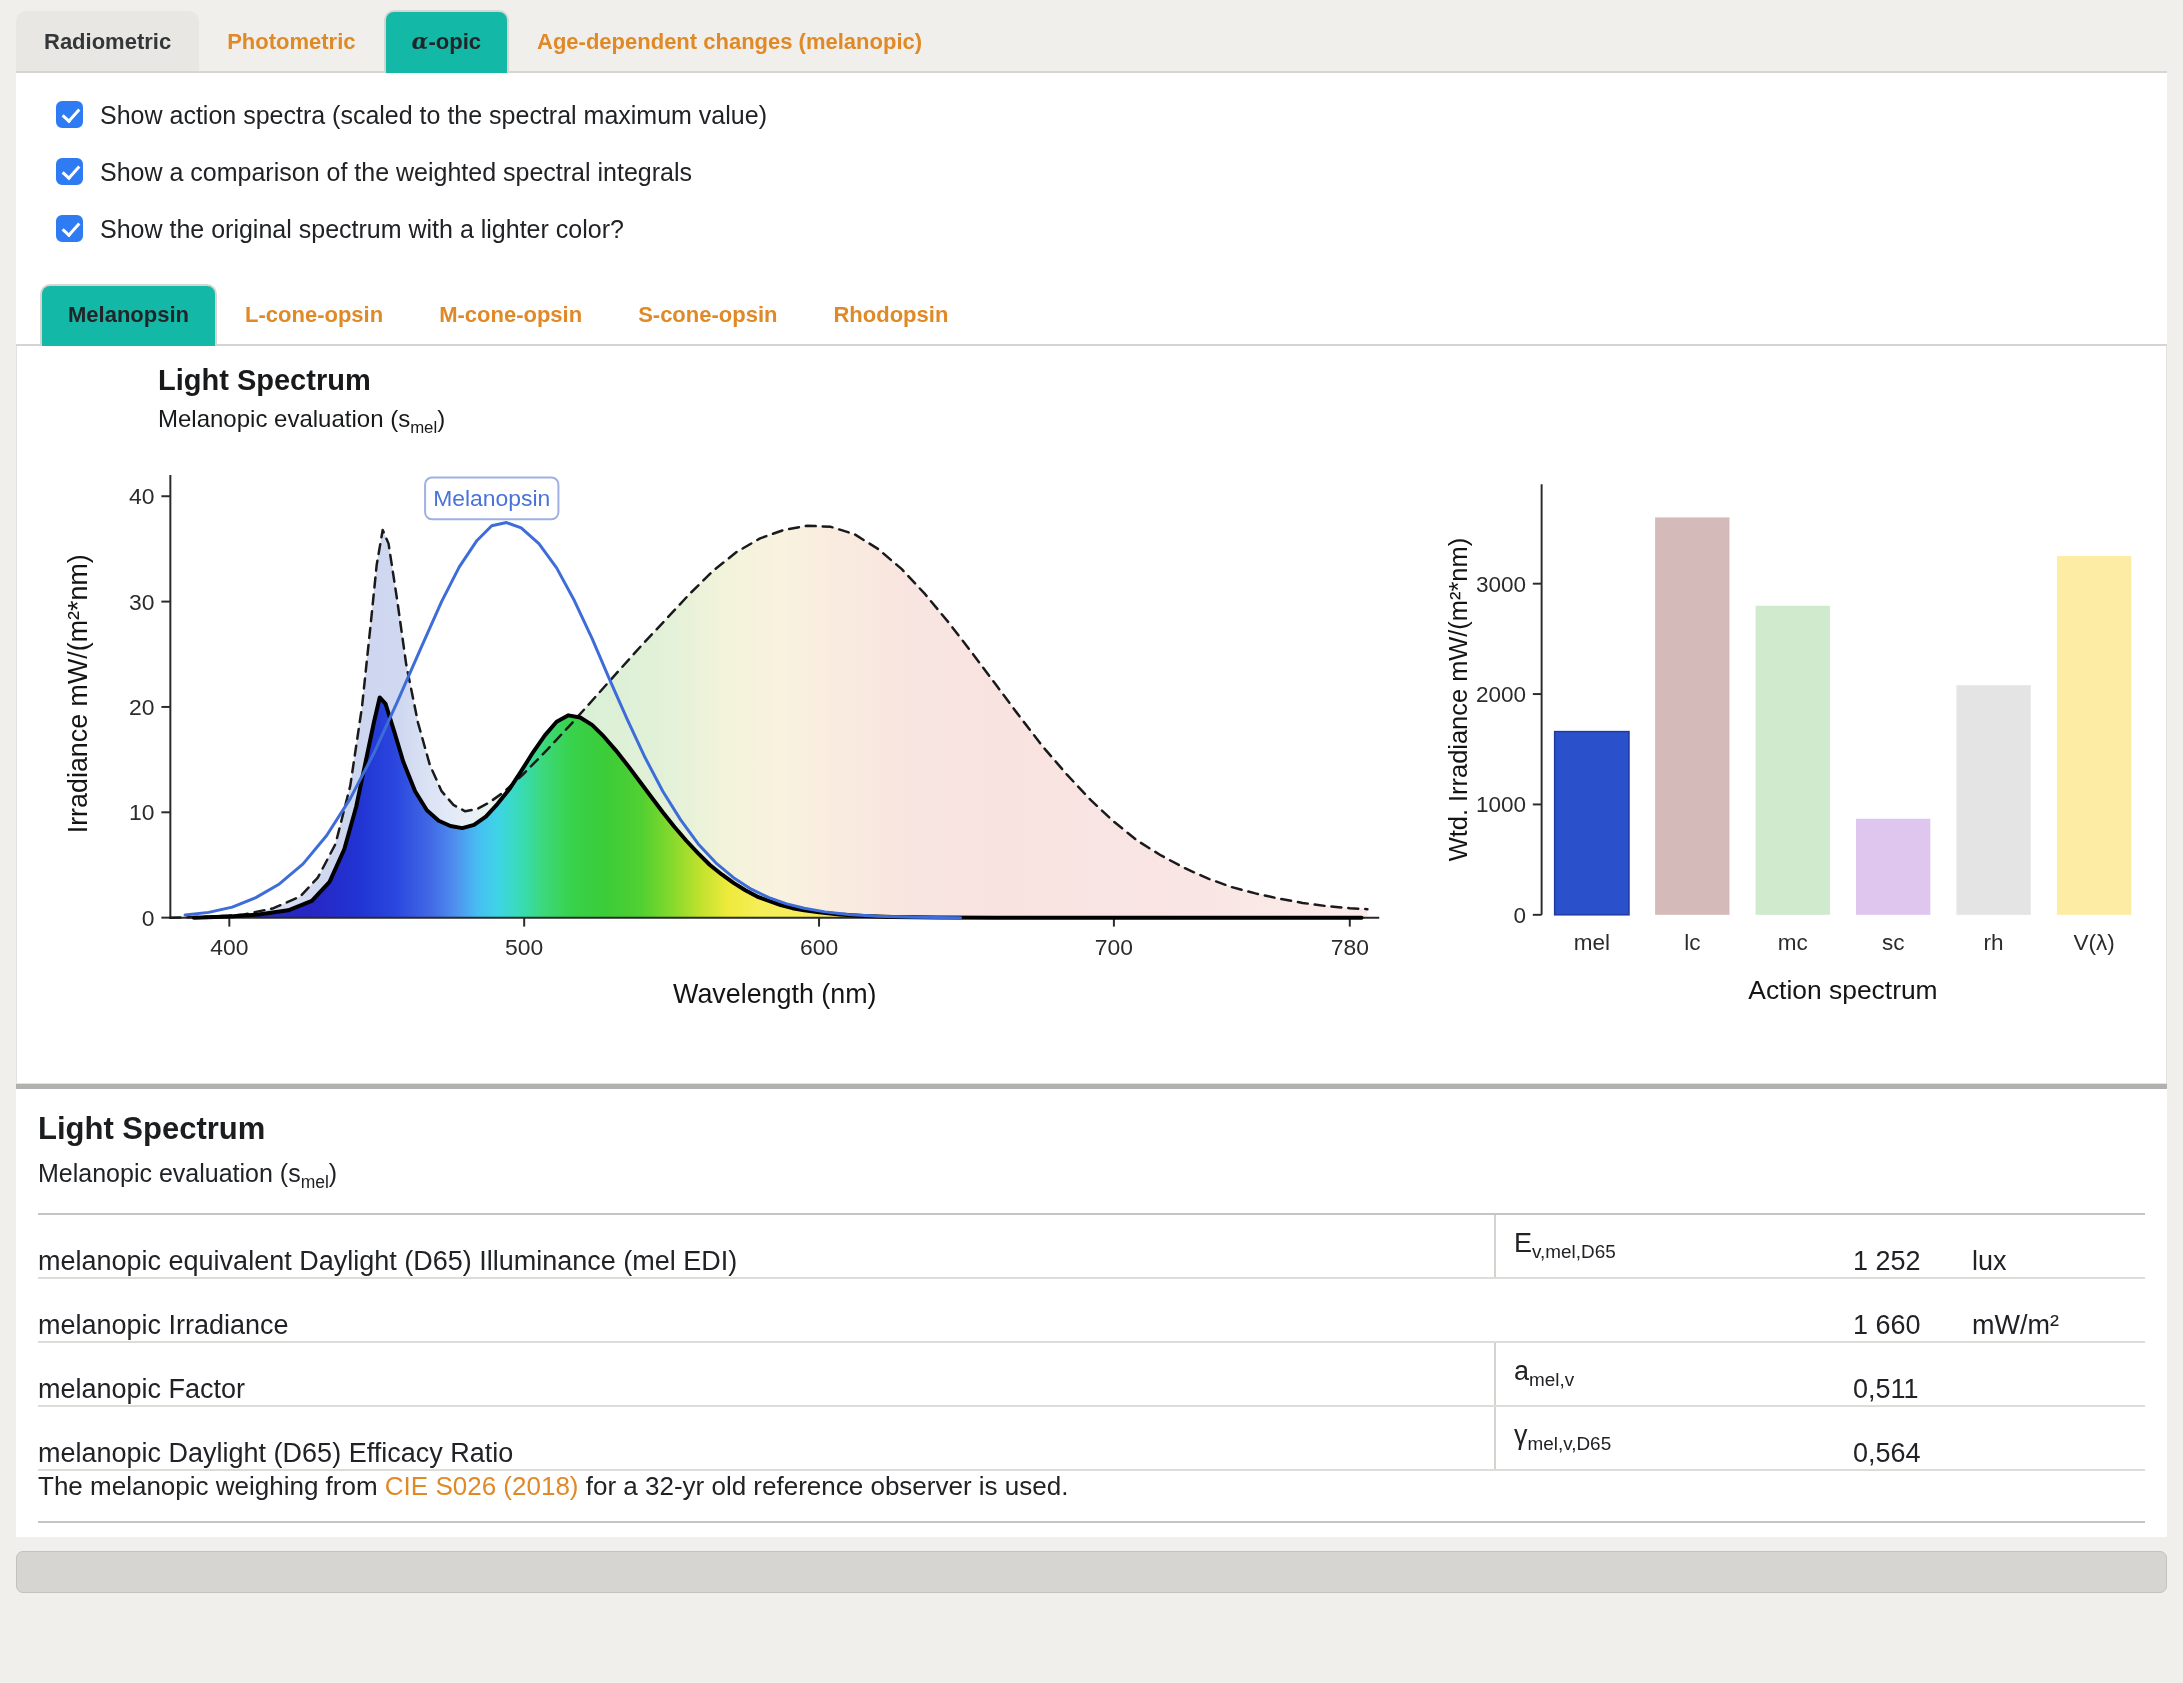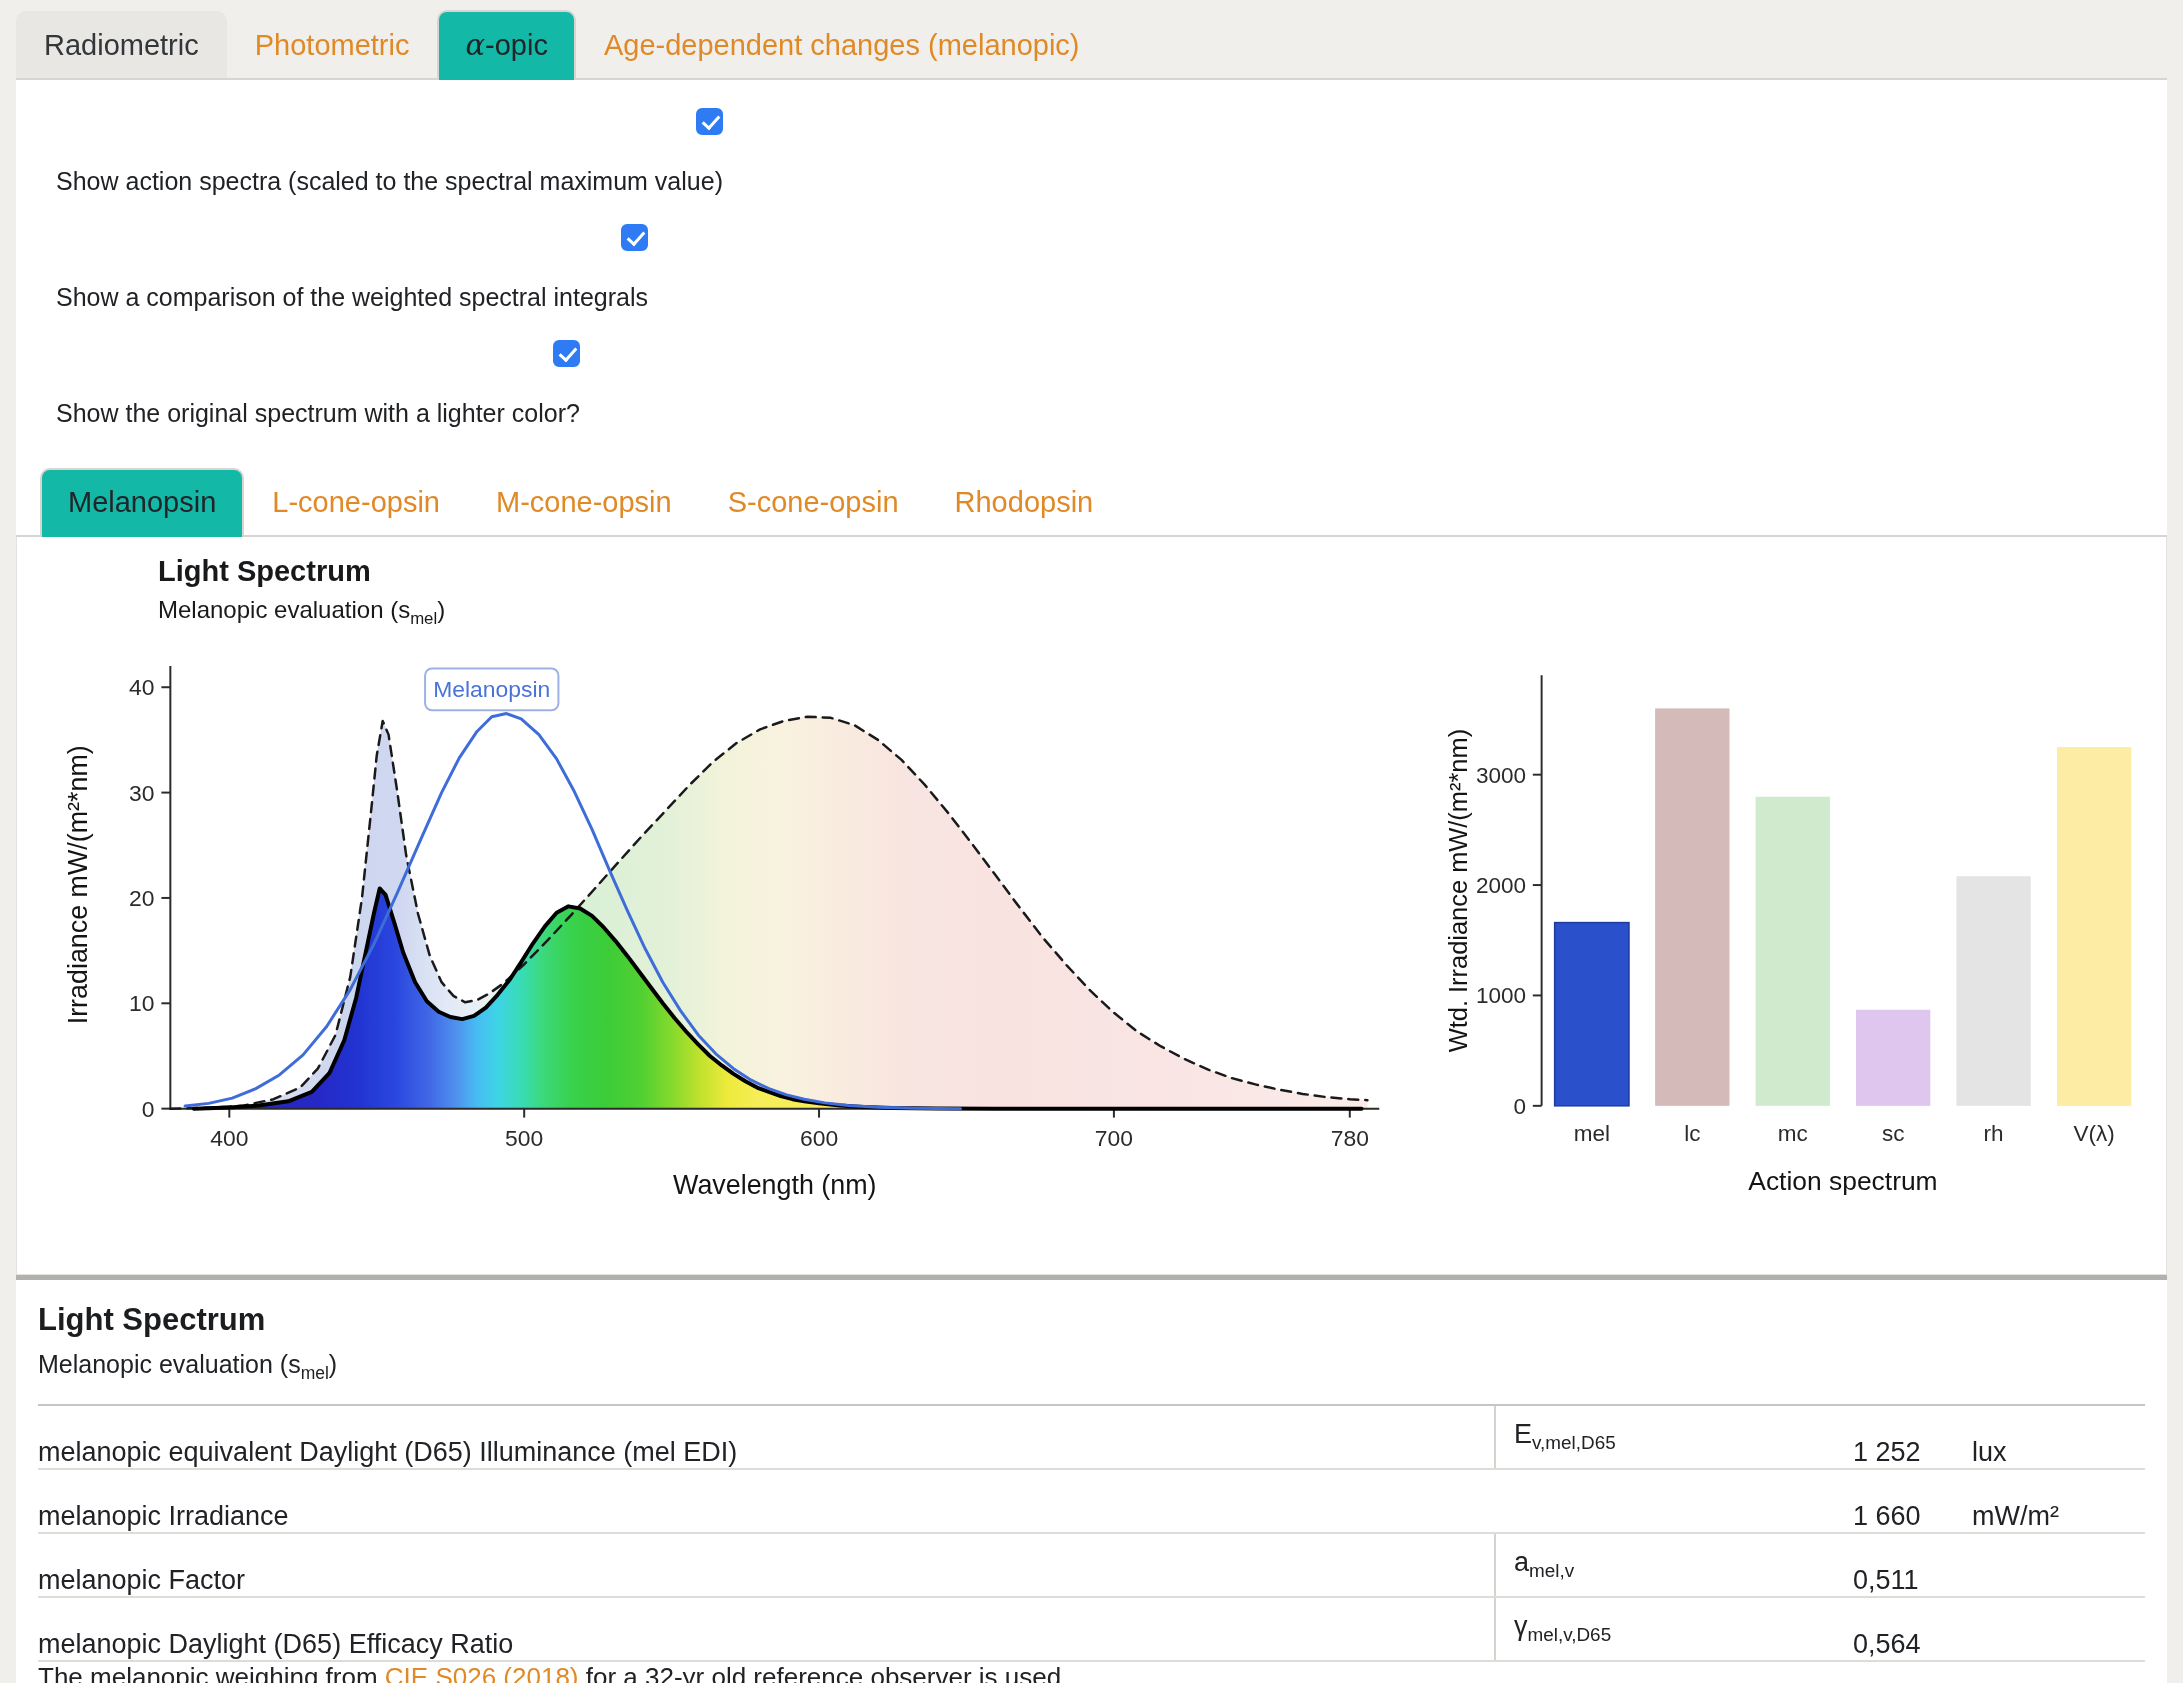--- a/index.html
+++ b/index.html
@@ -3,31 +3,31 @@
 <meta charset="utf-8">
 <style>
   *{box-sizing:border-box;}
   html,body{margin:0;padding:0;}
   body{background:#f1efec;font-family:"Liberation Sans",sans-serif;color:#212325;}
   .page{width:2183px;height:1684px;padding:10px 16px 0;overflow:hidden;position:relative;}
   .page-title{font-size:37px;font-weight:700;color:#2f3133;margin:10px 0 22px 4px;}
 
   
   .tabs{display:flex;align-items:flex-end;border-bottom:2px solid #d7d5d2;}
-  .tab{font-size:29px;font-weight:400;padding:16px 26px;border:2px solid transparent;border-bottom:none;
+  .tab{font-size:22px;font-weight:700;padding:16px 26px;border:2px solid transparent;border-bottom:none;
        border-radius:10px 10px 0 0;white-space:nowrap;cursor:pointer;}
   .tab-first{background:#e9e7e3;color:#33373a;}
   .tab-link{color:#e08927;}
   .tab-active{background:#14b8a6;border-color:#d7d5d2;margin-bottom:-2px;padding-bottom:18px;color:#212529;}
   .alpha{font-style:italic;font-family:"DejaVu Serif",serif;}
 
   .content{background:#ffffff;padding-top:28px;padding-bottom:14px;}
 
   
-  .check-row{display:flex;align-items:flex-end;gap:32px;margin:0 0 28px 40px;cursor:pointer;width:fit-content;flex-direction:column;}
+  .check-row{display:flex;align-items:flex-start;gap:17px;margin:0 0 28px 40px;cursor:pointer;width:fit-content;}
   .checkbox{width:27px;height:27px;border-radius:6px;background:#fff;border:2px solid #8a8f94;position:relative;flex:none;}
   .checkbox.checked{background:#2e7bf3;border-color:#2e7bf3;}
   .checkbox.checked::after{content:"";position:absolute;left:8px;top:2px;width:7px;height:14px;
     border:solid #fff;border-width:0 3.5px 3.5px 0;transform:rotate(42deg);}
   .check-label{font-size:25px;font-weight:500;color:#202225;}
 
   .subtabs{margin-top:40px;padding-left:24px;}
 
   
   .tab-content{border:1.5px solid #e4e2df;border-top:none;padding:18px 8px 36px 24px;}

